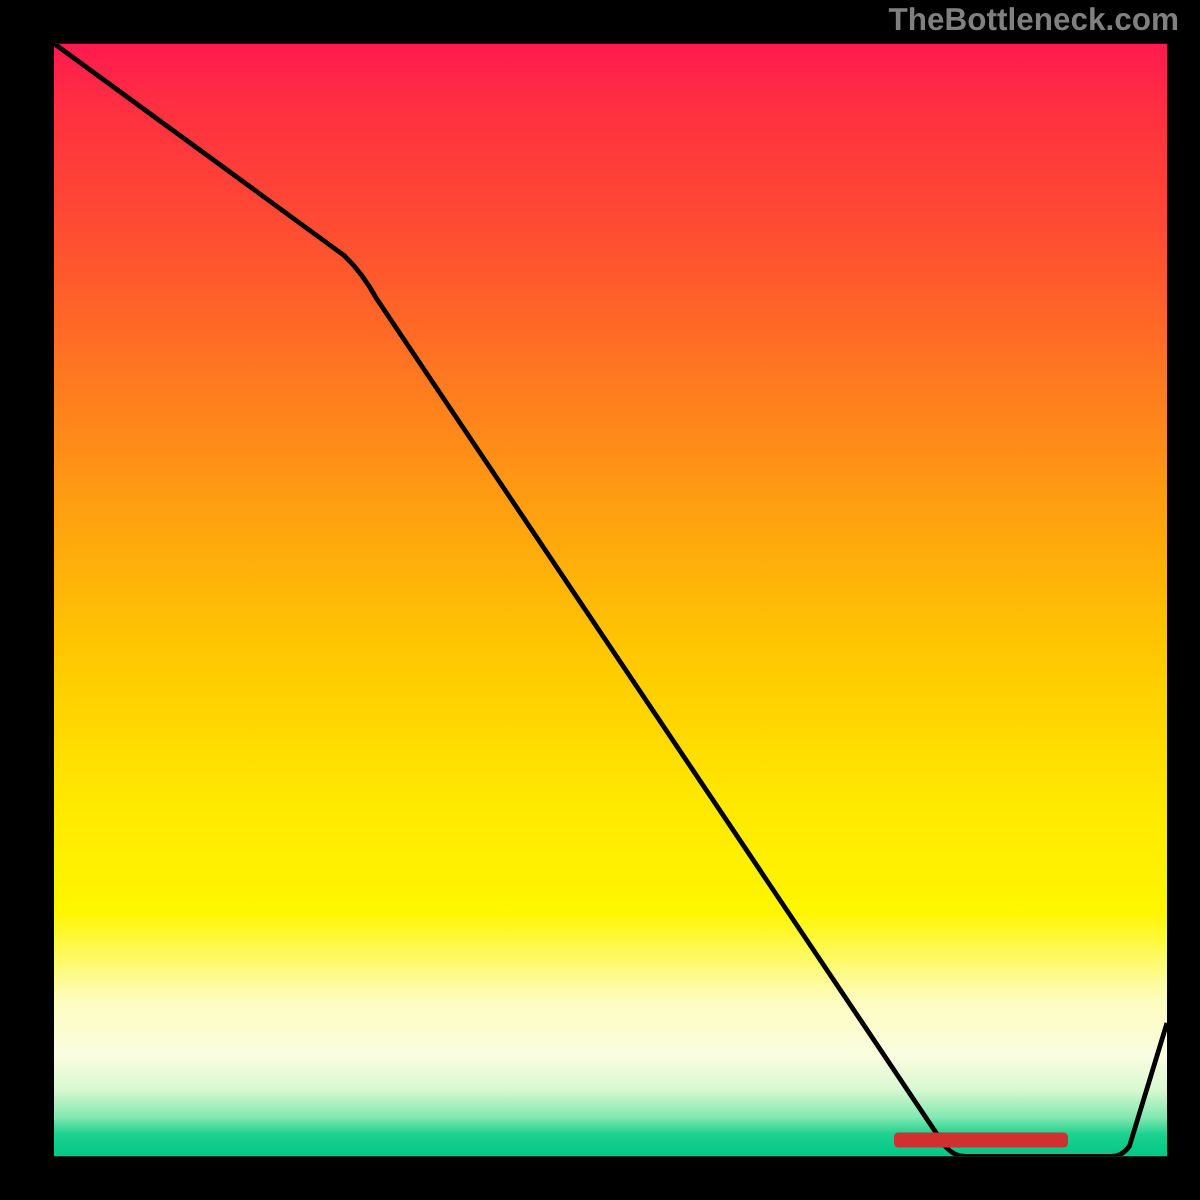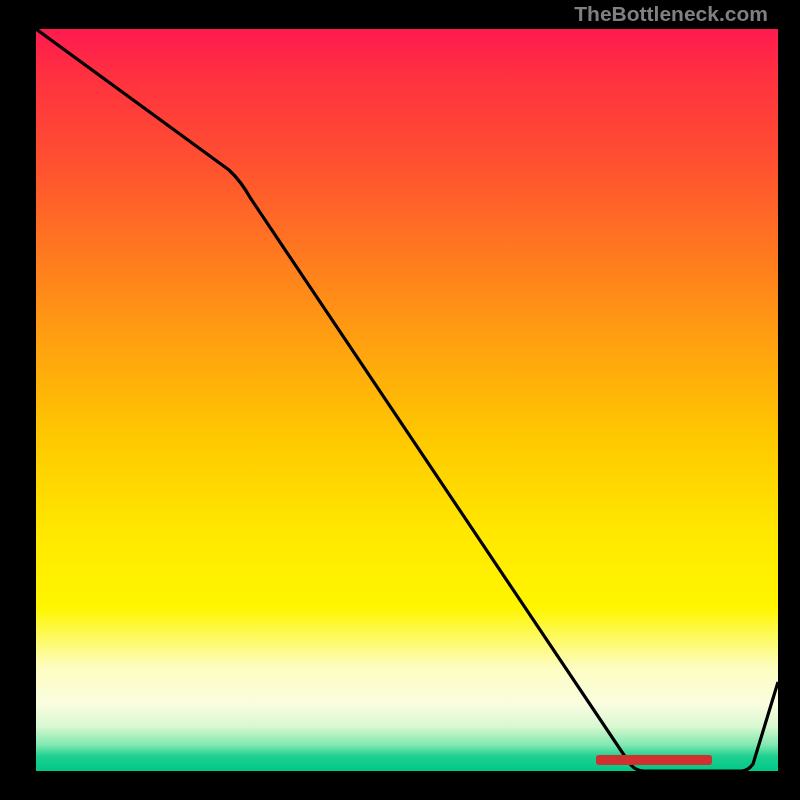--- a/index.html
+++ b/index.html
@@ -13,21 +13,21 @@
   }
   .container {
     position: relative;
     width: 800px;
     height: 800px;
     background: #000;
   }
   .watermark {
     position: absolute;
     top: 2px;
-    right: 32px;
+    right: 14px;
     color: #808080;
     font-size: 21px;
     font-weight: bold;
     z-index: 10;
   }
   .plot-area {
     position: absolute;
     left: 36px;
     top: 29px;
     width: 742px;

